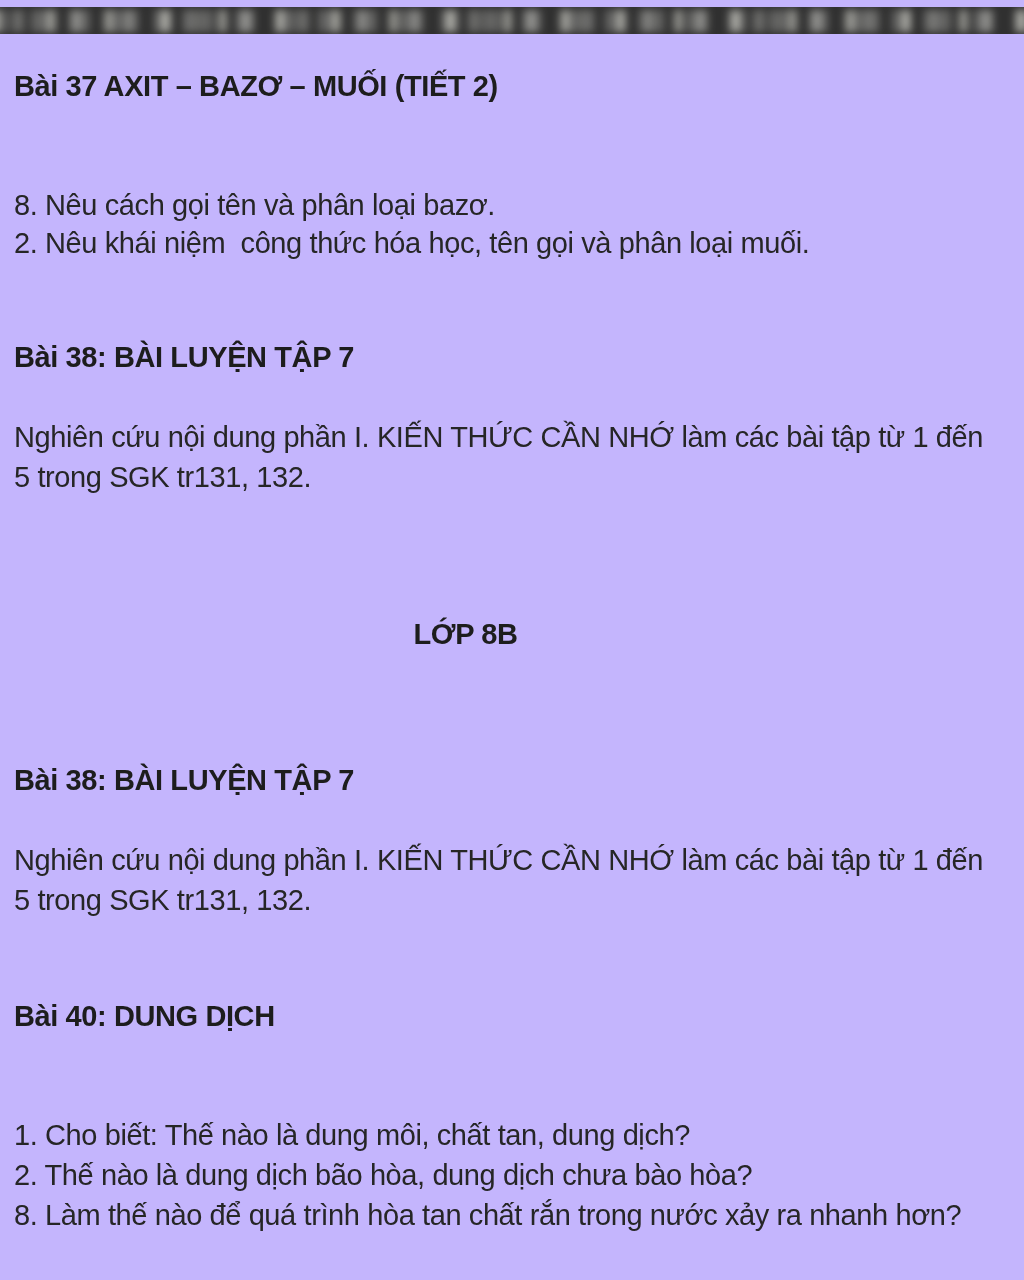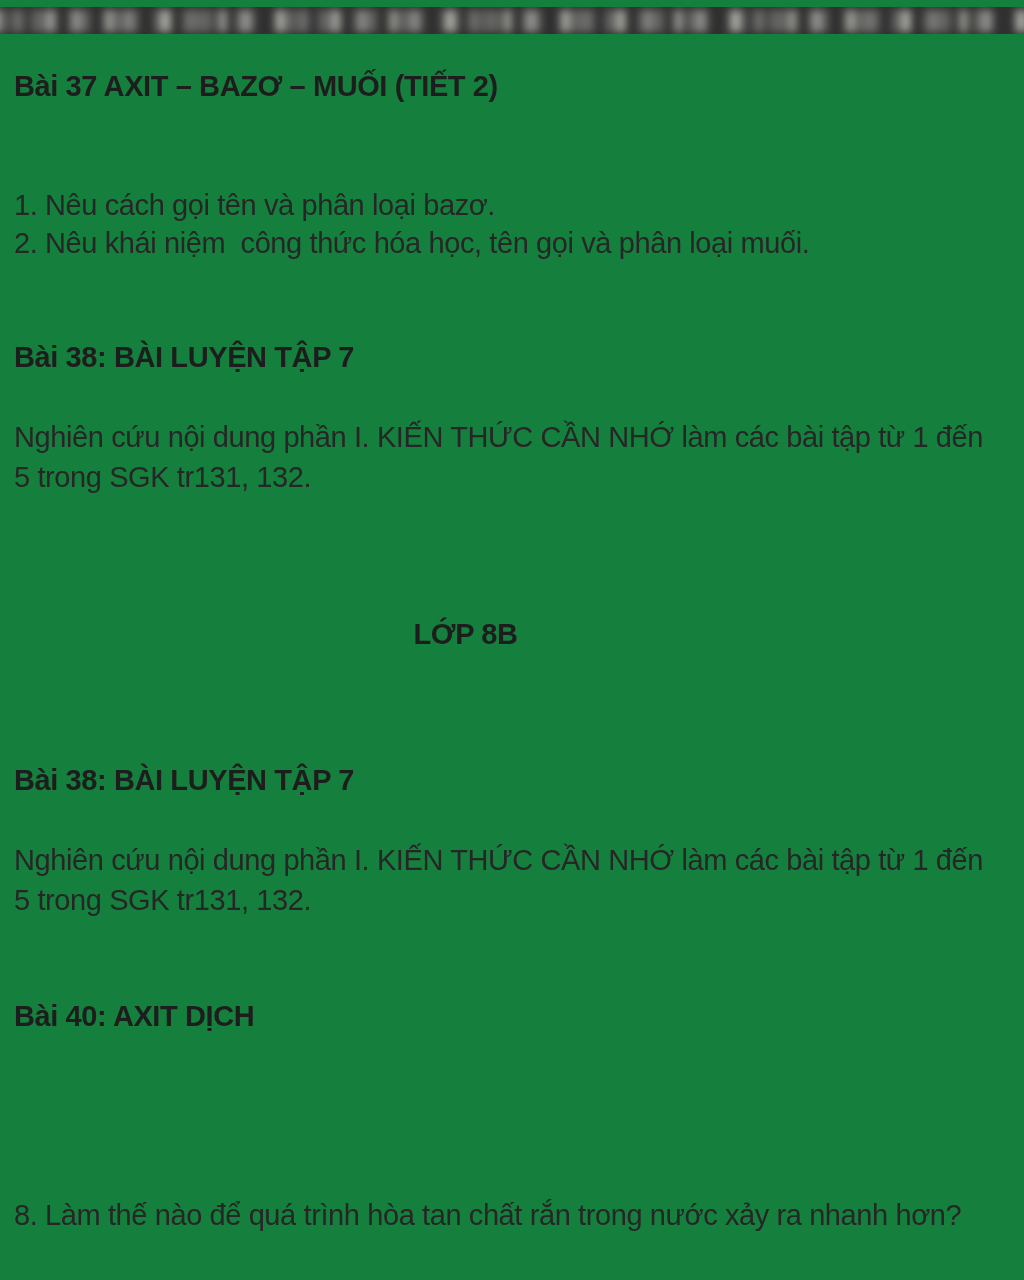--- a/index.html
+++ b/index.html
@@ -11,21 +11,21 @@
     width: 1024px;
     height: 1280px;
     position: relative;
     overflow: hidden;
     font-family: "Liberation Sans", "DejaVu Sans", sans-serif;
     color: #232323;
   }
   .page {
     position: absolute;
     inset: 0;
-    background: #15803d;
+    background: #c4b5fd;
   }
   
   .top-blur-bar {
     position: absolute;
     top: 7px;
     left: 0;
     width: 1024px;
     height: 27px;
     background: #303030;
     overflow: hidden;
@@ -70,32 +70,34 @@
 <body>
 
 <div class="page">
 
   <div class="top-blur-bar">
     <div class="smudge"></div>
   </div>
 
   <div class="txt heading" style="top:70px;">Bài 37 AXIT – BAZƠ – MUỐI (TIẾT 2)</div>
 
-  <div class="txt" style="top:189px;">1. Nêu cách gọi tên và phân loại bazơ.</div>
+  <div class="txt" style="top:189px;">8. Nêu cách gọi tên và phân loại bazơ.</div>
   <div class="txt" style="top:227px;text-align:center;">2. Nêu khái niệm  công thức hóa học, tên gọi và phân loại muối.</div>
 
   <div class="txt heading" style="top:341px;">Bài 38: BÀI LUYỆN TẬP 7</div>
 
   <div class="txt" style="top:421px;">Nghiên cứu nội dung phần I. KIẾN THỨC CẦN NHỚ làm các bài tập từ 1 đến</div>
   <div class="txt" style="top:461px;">5 trong SGK tr131, 132.</div>
 
   <div class="txt heading centered" style="top:618px;">LỚP 8B</div>
 
   <div class="txt heading" style="top:764px;">Bài 38: BÀI LUYỆN TẬP 7</div>
 
   <div class="txt" style="top:844px;">Nghiên cứu nội dung phần I. KIẾN THỨC CẦN NHỚ làm các bài tập từ 1 đến</div>
   <div class="txt" style="top:884px;">5 trong SGK tr131, 132.</div>
 
-  <div class="txt heading" style="top:1000px;">Bài 40: AXIT DỊCH</div>
+  <div class="txt heading" style="top:1000px;">Bài 40: DUNG DỊCH</div>
 
+  <div class="txt" style="top:1119px;">1. Cho biết: Thế nào là dung môi, chất tan, dung dịch?</div>
+  <div class="txt" style="top:1159px;">2. Thế nào là dung dịch bão hòa, dung dịch chưa bào hòa?</div>
   <div class="txt" style="top:1199px;">8. Làm thế nào để quá trình hòa tan chất rắn trong nước xảy ra nhanh hơn?</div>
 
 </div>
 
 </body></html>

